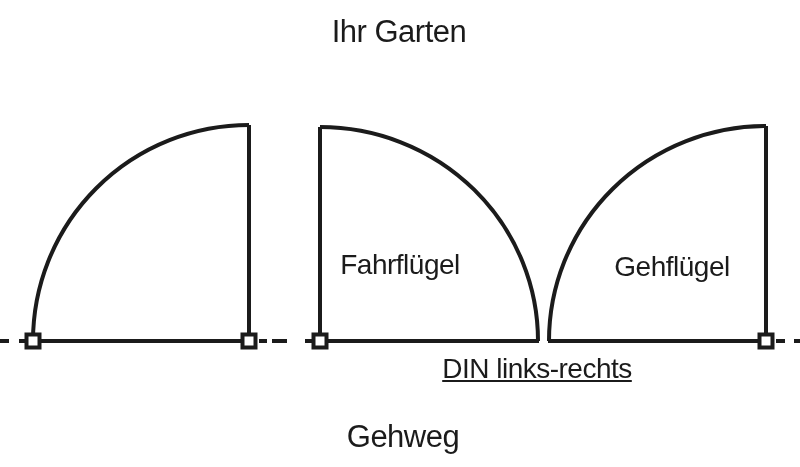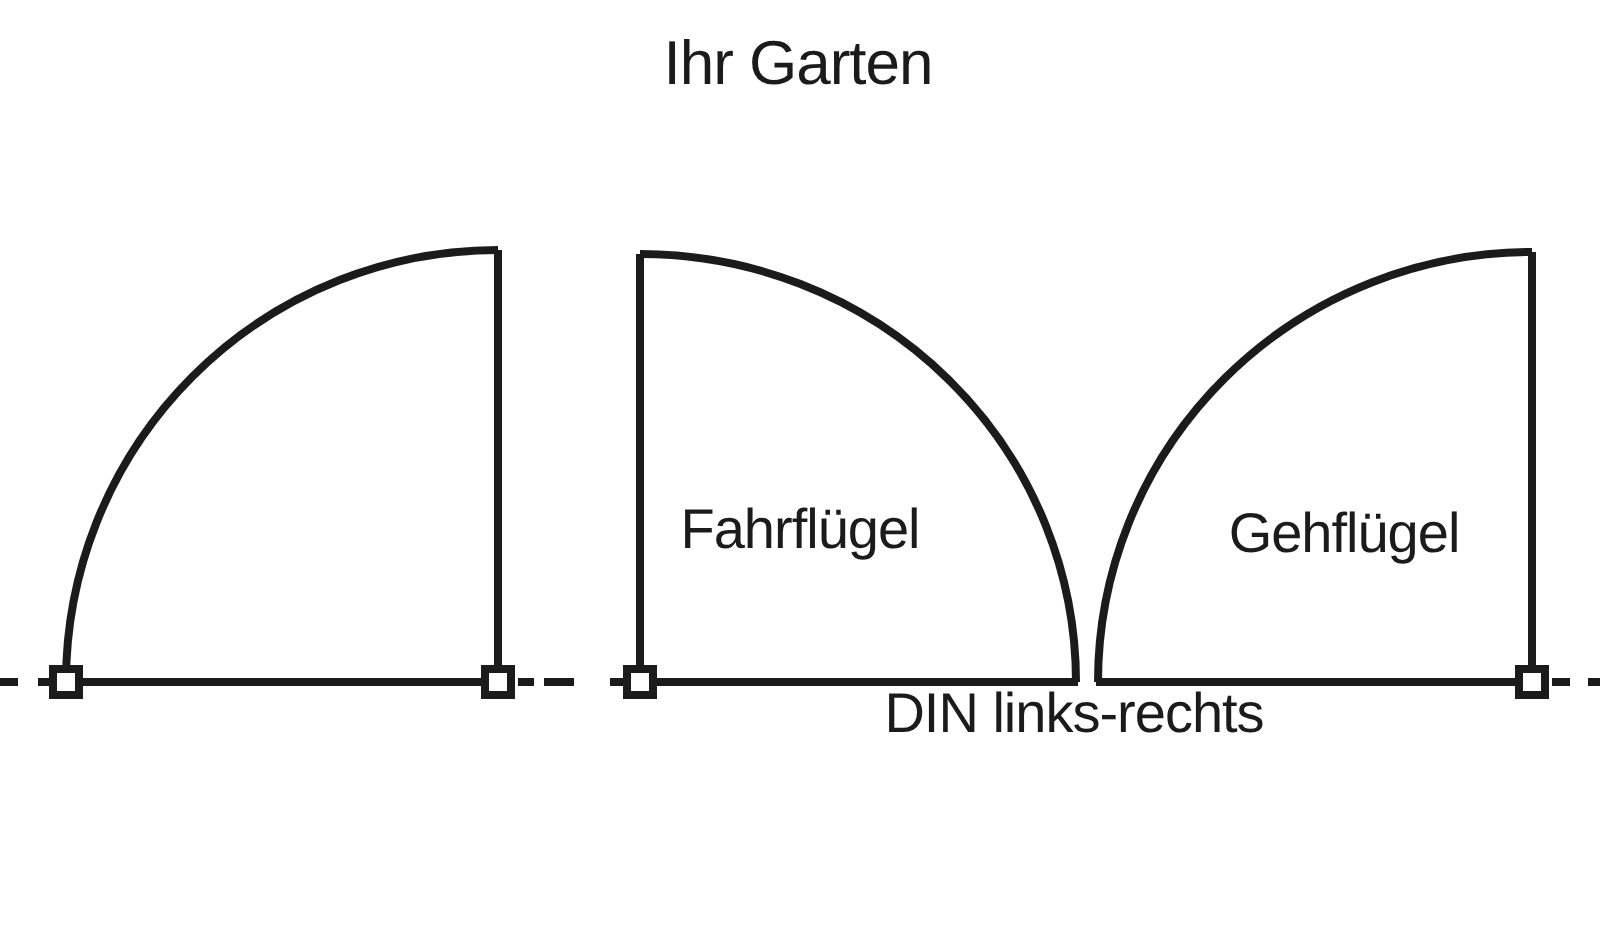--- a/index.html
+++ b/index.html
@@ -82,16 +82,17 @@
 
   <div class="label label-title" style="left:399px; top:12px;">
     <div>Ihr Garten</div>
   </div>
 
   <div class="label label-wing" style="left:400px; top:250px;">Fahrflügel</div>
 
   <div class="label label-wing" style="left:672px; top:252px;">Gehflügel</div>
 
 
-  <div class="label label-din" style="left:537px; top:342px;">DIN links-rechts</div>
+  <div class="label label-din" style="left:537px; top:354px;text-decoration:underline;">DIN links-rechts</div>
 
+  <div class="label label-bottom" style="left:403px; top:420px;">Gehweg</div>
 
 </div>
 
 </body></html>

